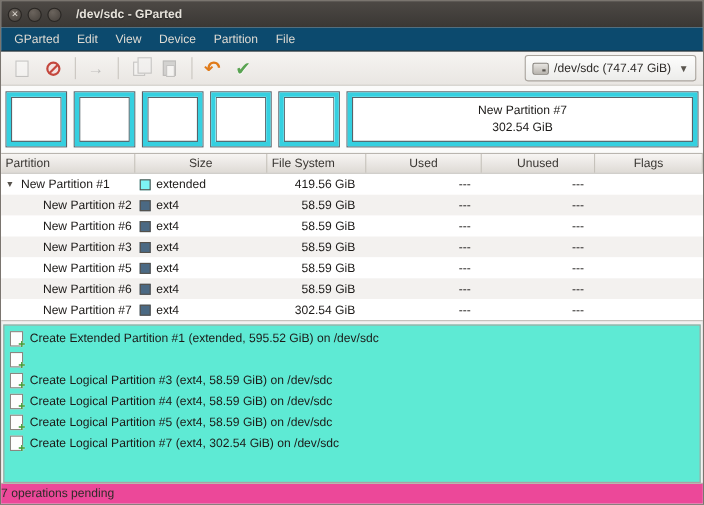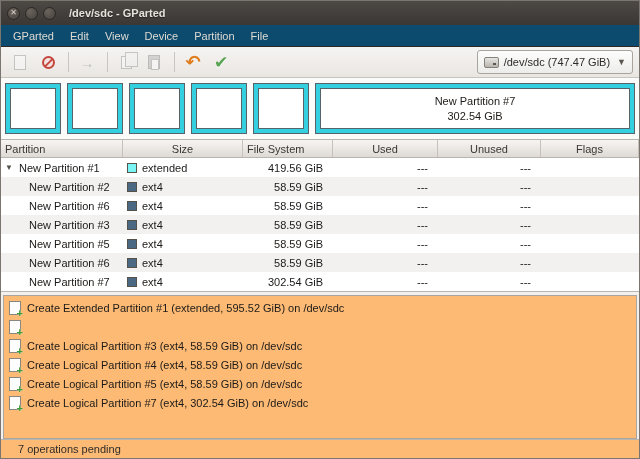--- a/index.html
+++ b/index.html
@@ -53,32 +53,32 @@
   .trow:nth-child(even) { background:#ffffff; }
   .cell { display:flex; align-items:center; height:100%; padding:0 4px; overflow:hidden; white-space:nowrap; }
   .c-part { width:122px; }
   .c-fs { width:90px; }
   .c-size { width:120px; justify-content:flex-end; padding-right:10px; }
   .c-used { width:105px; justify-content:flex-end; padding-right:10px; }
   .c-unused { width:103px; justify-content:flex-end; padding-right:10px; }
   .c-flags { flex:1; }
   .th.c-size, .th.c-used, .th.c-unused, .th.c-flags { justify-content:center; padding-right:4px; }
   .expander { width:14px; font-size:8px; color:#55514b; flex:0 0 14px; }
-  .child .c-part { padding-left:18px; }
+  .child .c-part { padding-left:28px; }
   .child .c-part .expander { flex:0 0 10px; width:10px; }
   .swatch { width:10px; height:10px; border:1px solid #55514b; margin-right:5px; flex:0 0 10px; }
 
   
-  .ops-pane { flex:1; margin:3px 2px 0 2px; background:#fdba74; border:1px solid #a9a49d; overflow:hidden; padding-top:2px; }
+  .ops-pane { flex:1; margin:3px 2px 0 2px; background:#5eead4; border:1px solid #a9a49d; overflow:hidden; padding-top:2px; }
   .op-row { display:flex; align-items:center; height:19px; padding:0 5px; font-size:11px; color:#1c1a18; white-space:nowrap; }
   .op-icon { width:12px; height:14px; background:#fdfdfd; border:1px solid #8a8680; margin-right:6px; position:relative; flex:0 0 12px; }
   .op-icon::after { content:"+"; position:absolute; right:-3px; bottom:-5px; color:#3f9c35; font-weight:bold; font-size:11px; text-shadow:0 0 1px #fff; }
 
   
-  .statusbar { flex:0 0 19px; background:#fdba74; border-top:1px solid #b9b5af; display:flex; align-items:center; padding:0 17px; font-size:11px; color:#2e2b28; }
+  .statusbar { flex:0 0 19px; background:#ec4899; border-top:1px solid #b9b5af; display:flex; align-items:center; padding:0 0; font-size:11px; color:#2e2b28; }
 </style>
 </head>
 <body>
 
 <div class="window">
 
   <div class="titlebar">
     <div class="winbtn">✕</div>
     <div class="winbtn"></div>
     <div class="winbtn"></div>

